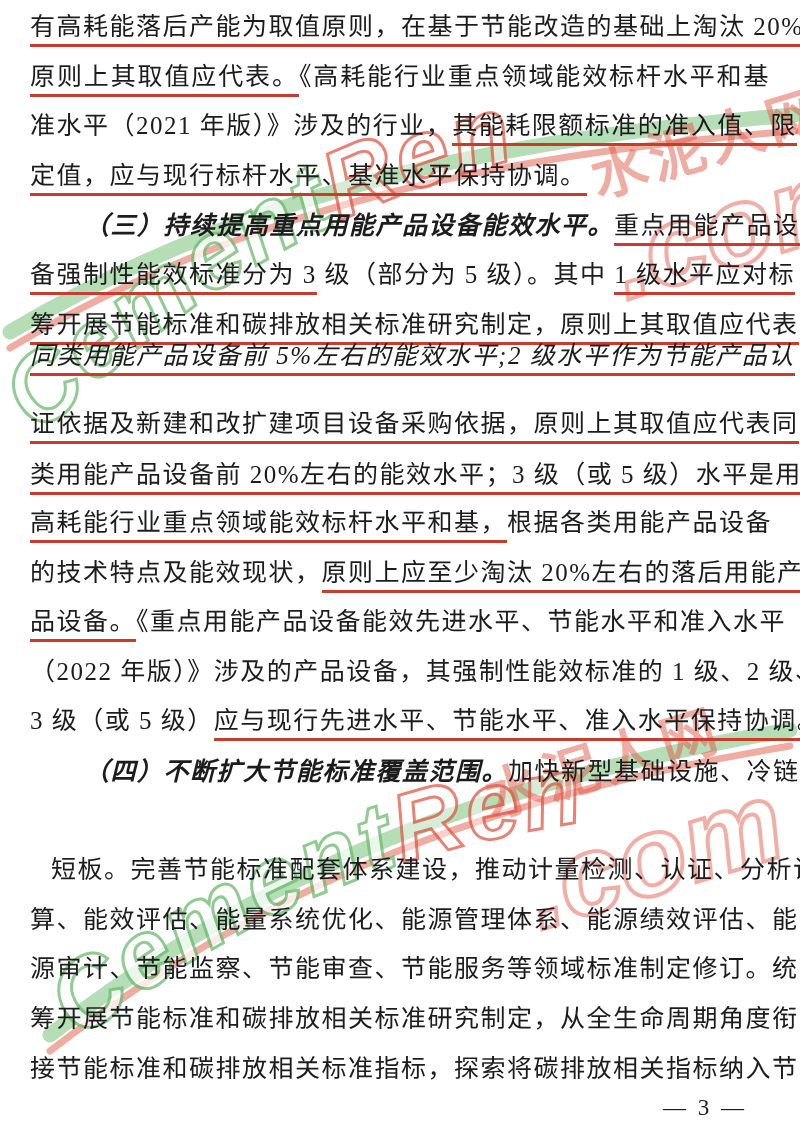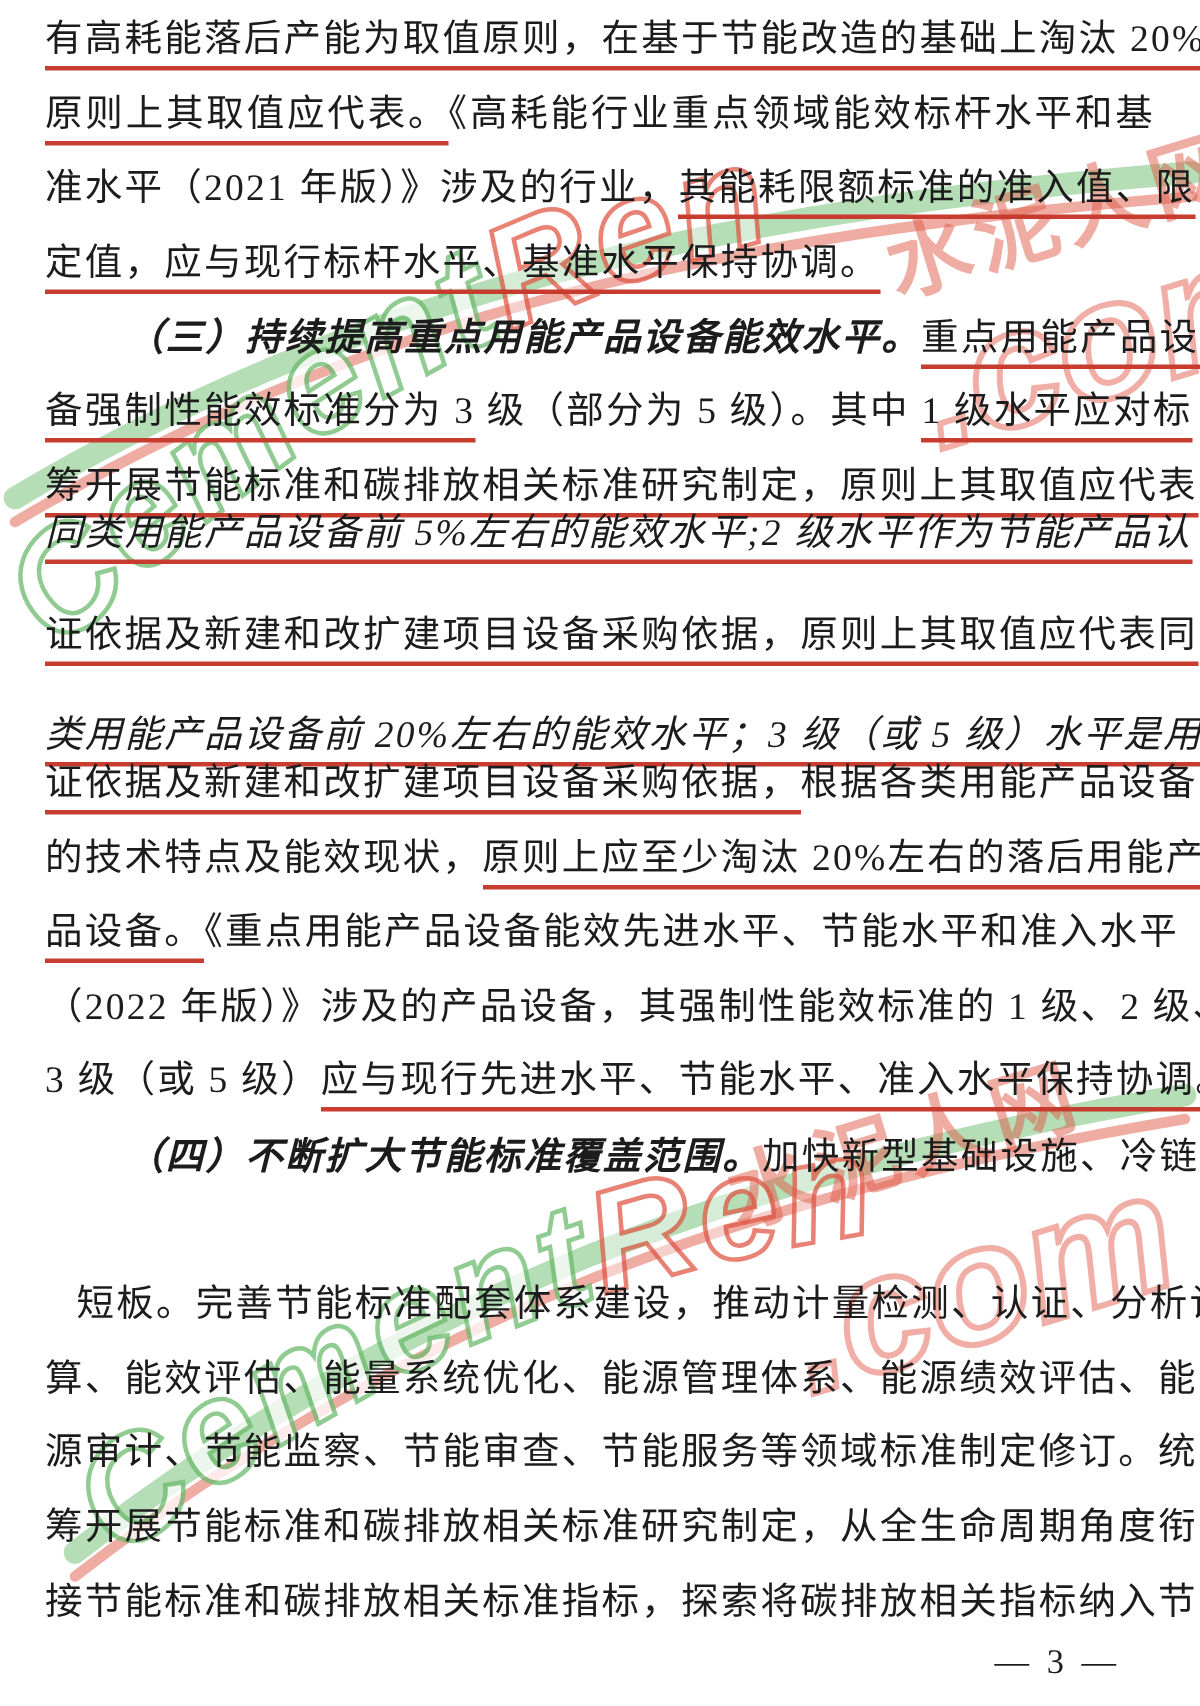--- a/index.html
+++ b/index.html
@@ -66,22 +66,22 @@
 <div id="text-layer">
     <div class="line" style="top: 8px;"><span class="seg-u ">有高耗能落后产能为取值原则，在基于节能改造的基础上淘汰 20%</span></div>
     <div class="line" style="top: 57.6px;"><span class="seg-u ">原则上其取值应代表。</span><span class="">《高耗能行业重点领域能效标杆水平和基</span></div>
     <div class="line" style="top: 107.2px;"><span class="">准水平（2021 年版）》涉及的行业，</span><span class="seg-u ">其能耗限额标准的准入值、限</span></div>
     <div class="line flush" style="top: 156.8px;"><span class="seg-u ">定值，应与现行标杆水平、基准水平保持协调。</span></div>
     <div class="line indent" style="top: 206.4px;"><span class="seg-b">（三）持续提高重点用能产品设备能效水平。</span><span class="seg-u ">重点用能产品设</span></div>
     <div class="line" style="top: 256px;"><span class="seg-u ">备强制性能效标准分为 3</span><span class=""> 级（部分为 5 级）。其中 </span><span class="seg-u ">1 级水平应对标</span></div>
     <div class="line" style="top: 305.6px;"><span class="seg-u ">筹开展节能标准和碳排放相关标准研究制定，原则上其取值应代表</span></div>
     <div class="line" style="top: 337px; font-style: italic;"><span class="seg-u ">同类用能产品设备前 5%左右的能效水平;2 级水平作为节能产品认</span></div>
     <div class="line" style="top: 404.8px;"><span class="seg-u ">证依据及新建和改扩建项目设备采购依据，原则上其取值应代表同</span></div>
-    <div class="line" style="top: 472px; font-style: italic;"><span class="seg-u ">类用能产品设备前 20%左右的能效水平；3 级（或 5 级）水平是用</span></div>
-    <div class="line" style="top: 504px;"><span class="seg-u ">证依据及新建和改扩建项目设备采购依据，</span><span class="">根据各类用能产品设备</span></div>
+    <div class="line" style="top: 456px;"><span class="seg-u ">类用能产品设备前 20%左右的能效水平；3 级（或 5 级）水平是用</span></div>
+    <div class="line" style="top: 504px;"><span class="seg-u ">高耗能行业重点领域能效标杆水平和基，</span><span class="">根据各类用能产品设备</span></div>
     <div class="line" style="top: 553.6px;"><span class="">的技术特点及能效现状，</span><span class="seg-u ">原则上应至少淘汰 20%左右的落后用能产</span></div>
     <div class="line" style="top: 603.2px;"><span class="seg-u ">品设备。</span><span class="">《重点用能产品设备能效先进水平、节能水平和准入水平</span></div>
     <div class="line" style="top: 652.8px;"><span class="">（2022 年版）》涉及的产品设备，其强制性能效标准的 1 级、2 级、</span></div>
     <div class="line" style="top: 702.4px;"><span class="">3 级（或 5 级）</span><span class="seg-u ">应与现行先进水平、节能水平、准入水平保持协调。</span></div>
     <div class="line indent" style="top: 752px;"><span class="seg-b">（四）不断扩大节能标准覆盖范围。</span><span class="">加快新型基础设施、冷链</span></div>
     <div class="line" style="top: 851.2px; margin-left: 21px;"><span class="">短板。完善节能标准配套体系建设，推动计量检测、认证、分析计</span></div>
     <div class="line" style="top: 900.8px;"><span class="">算、能效评估、能量系统优化、能源管理体系、能源绩效评估、能</span></div>
     <div class="line" style="top: 950.4px;"><span class="">源审计、节能监察、节能审查、节能服务等领域标准制定修订。统</span></div>
     <div class="line" style="top: 1000px;"><span class="">筹开展节能标准和碳排放相关标准研究制定，从全生命周期角度衔</span></div>
     <div class="line" style="top: 1049.6px;"><span class="">接节能标准和碳排放相关标准指标，探索将碳排放相关指标纳入节</span></div>

